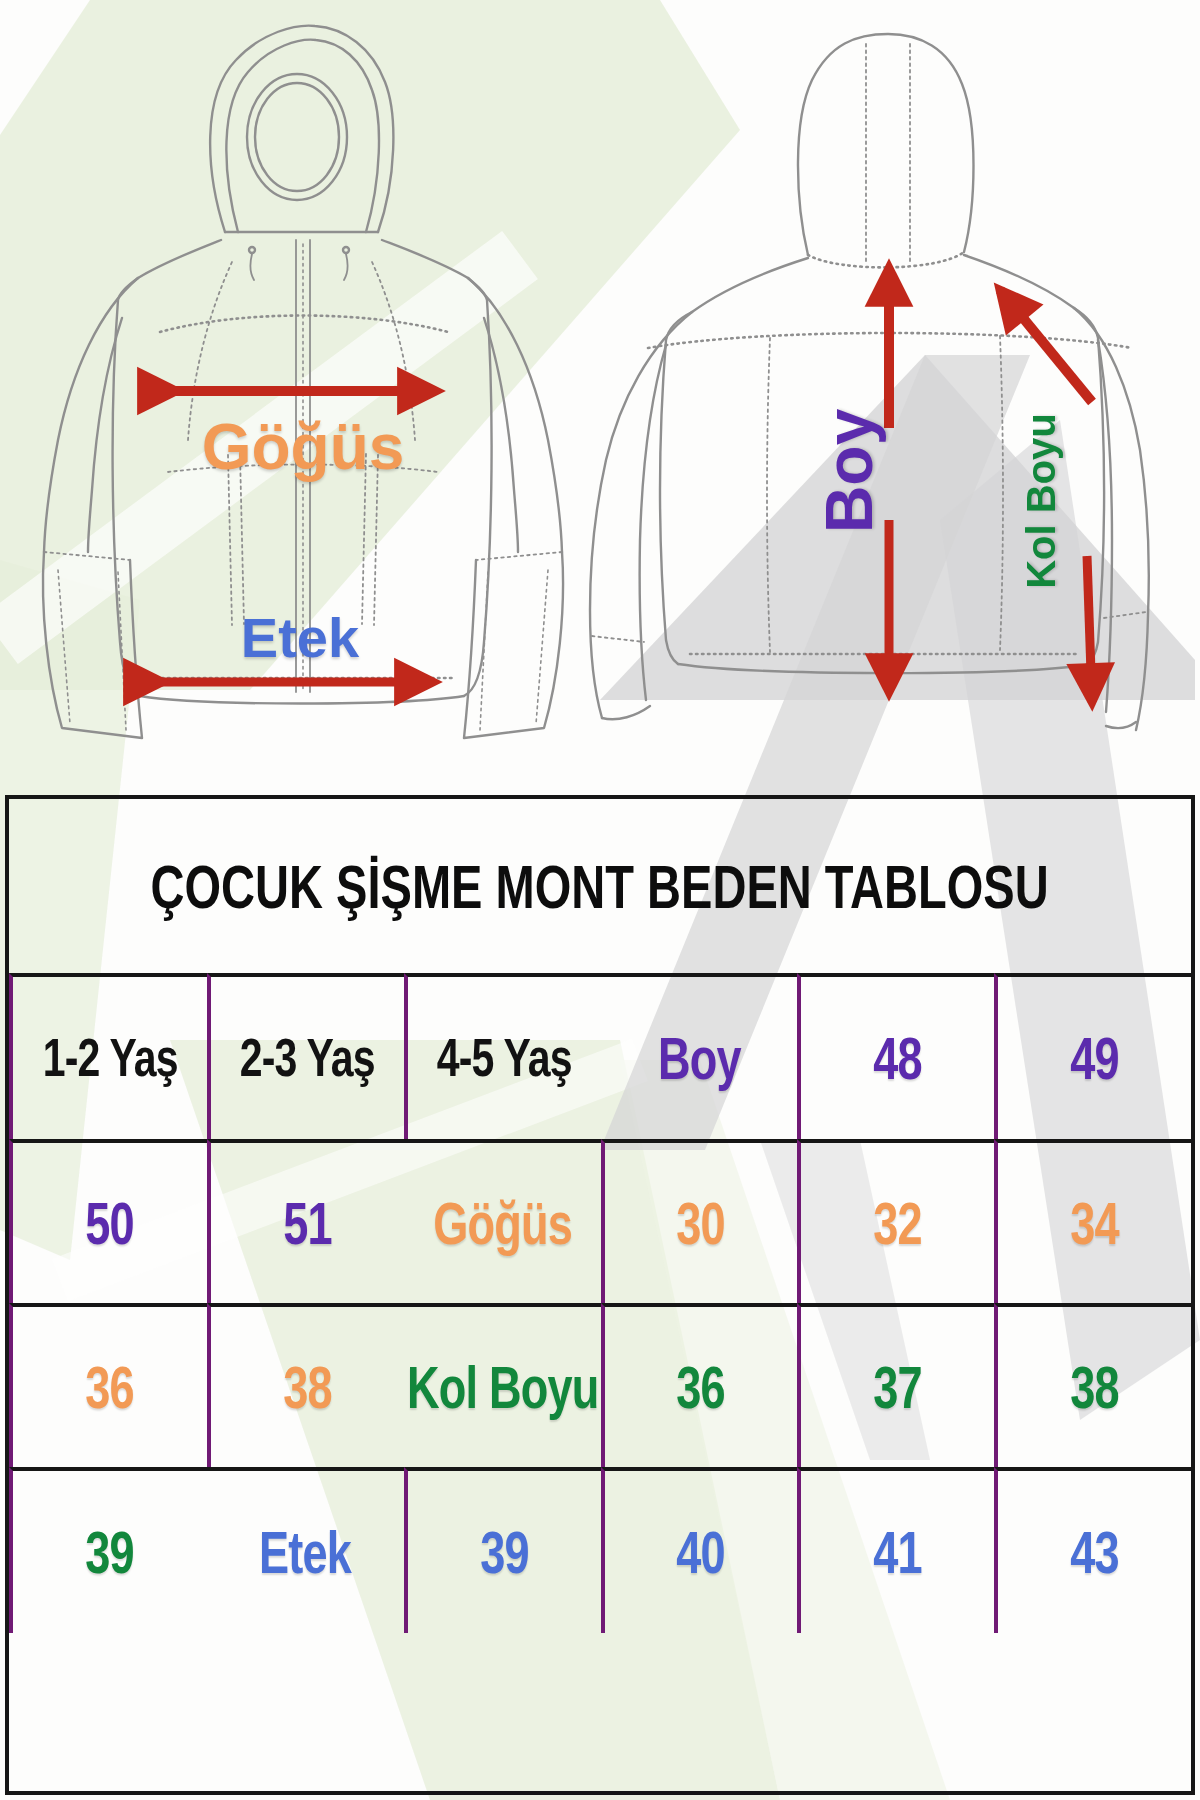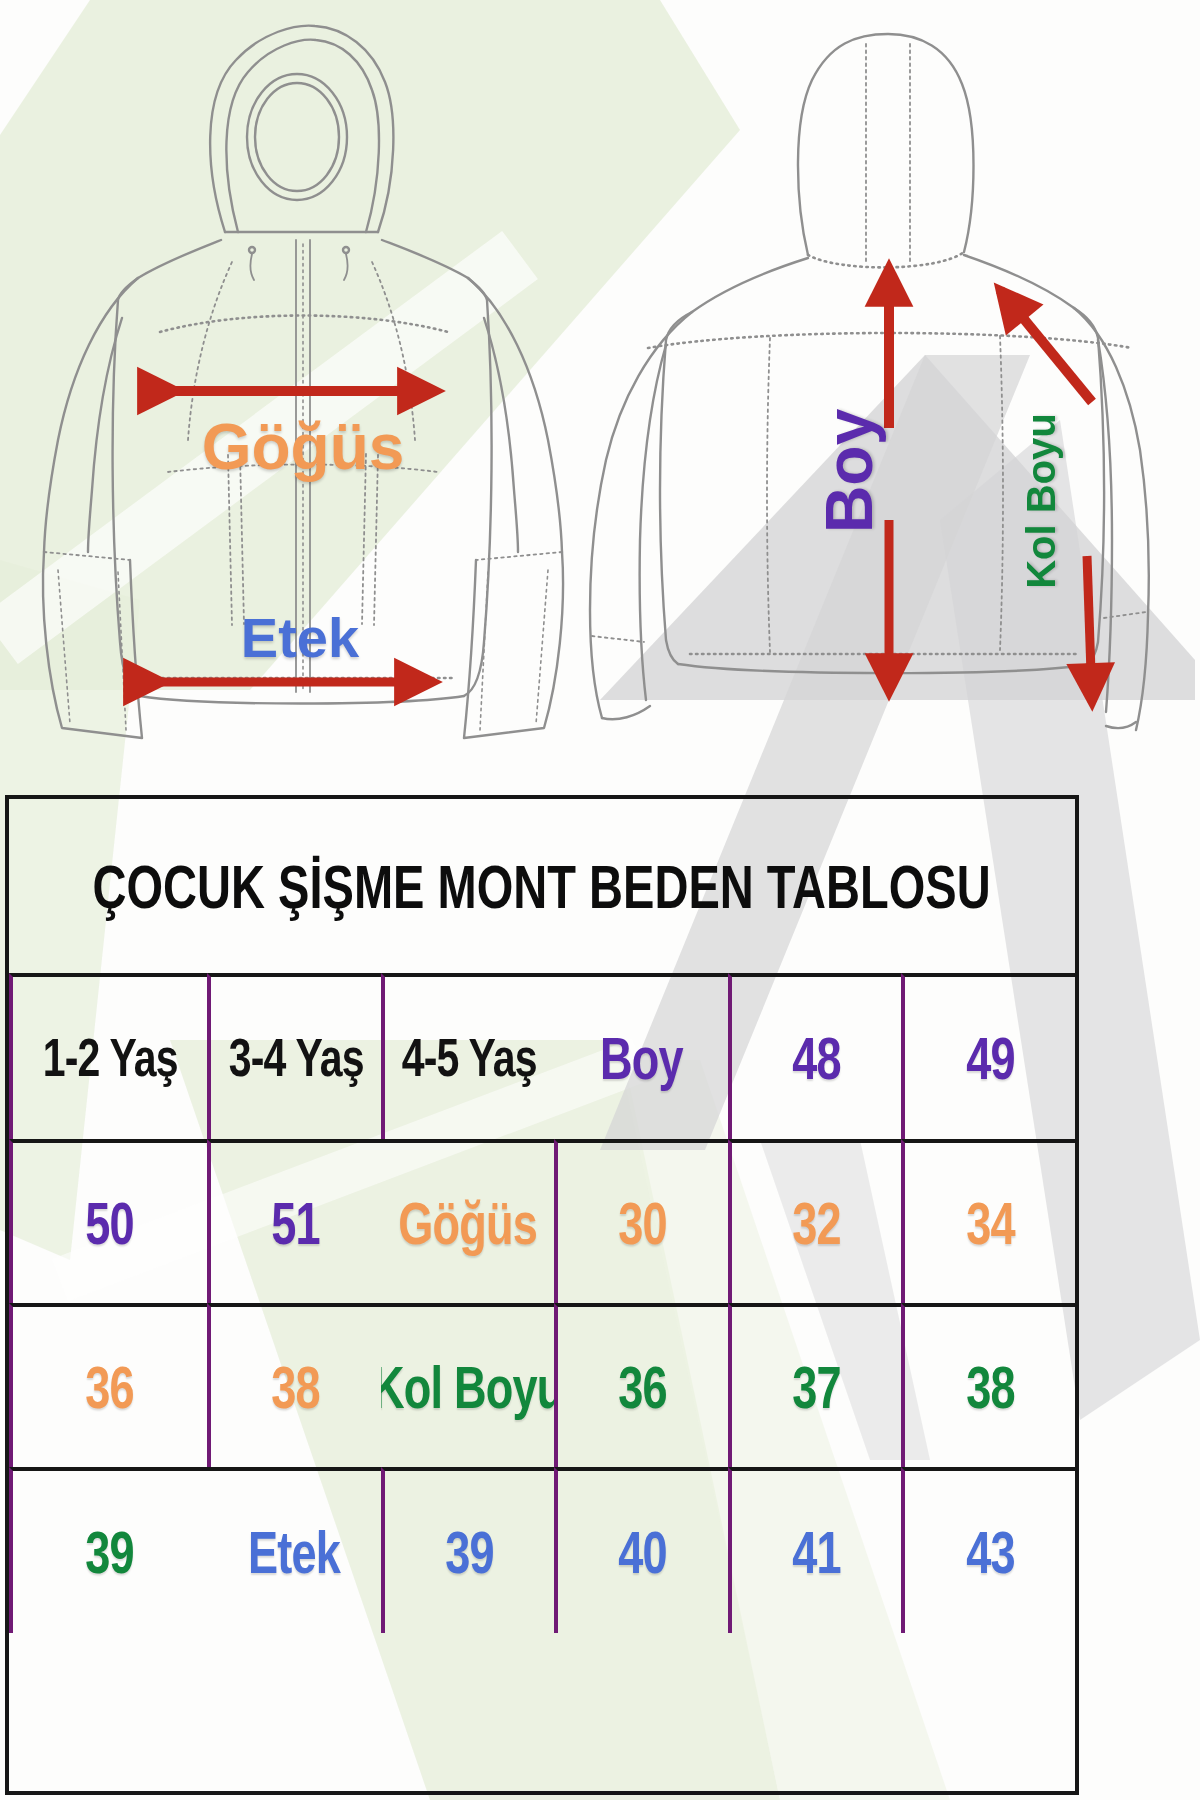--- a/index.html
+++ b/index.html
@@ -18,21 +18,21 @@
     text-shadow:0 2px 3px rgba(0,0,0,.18);
     letter-spacing:0px;
   }
   .fig-label.rot{transform:translate(-50%,-50%) rotate(-90deg);}
   #lbl-chest{left:303px;top:447px;font-size:64px;}
   #lbl-hem{left:300px;top:637px;font-size:56px;}
   #lbl-length{left:849px;top:471px;font-size:66px;}
   #lbl-sleeve{left:1041px;top:501px;font-size:40px;}
 
   .size-table{
-    position:absolute;left:5px;top:795px;width:1074px;height:1000px;
+    position:absolute;left:5px;top:795px;width:1190px;height:1000px;
     z-index:3;border:4px solid #161616;box-sizing:border-box;
     display:grid;
     grid-template-columns:198px repeat(5,1fr);
     grid-template-rows:174px 166px 164px 164px 166px auto;
     background:transparent;
   }
   .cell{
     border-left:4px solid #701a75;border-top:4px solid #161616;
     display:flex;align-items:center;justify-content:center;
     overflow:hidden;
@@ -149,21 +149,21 @@
 
   <div class="size-table">
     <div class="cell row0 col0 title-cell">
       <span class="cond t-title">ÇOCUK ŞİŞME MONT BEDEN TABLOSU</span>
     </div>
 
     <div class="cell">
       <span class="cond t-head">1-2 Yaş</span>
       </div>
     <div class="cell">
-      <span class="cond t-head">3-4 Yaş</span>
+      <span class="cond t-head">2-3 Yaş</span>
       </div>
     <div class="cell">
       <span class="cond t-head">4-5 Yaş</span>
       </div>
 
     <div class="cell col0">
       <span class="cond t-num" style="color: rgb(91, 43, 173);">Boy</span>
       </div>
     <div class="cell">
       <span class="cond t-num" style="color: rgb(91, 43, 173);">48</span>

